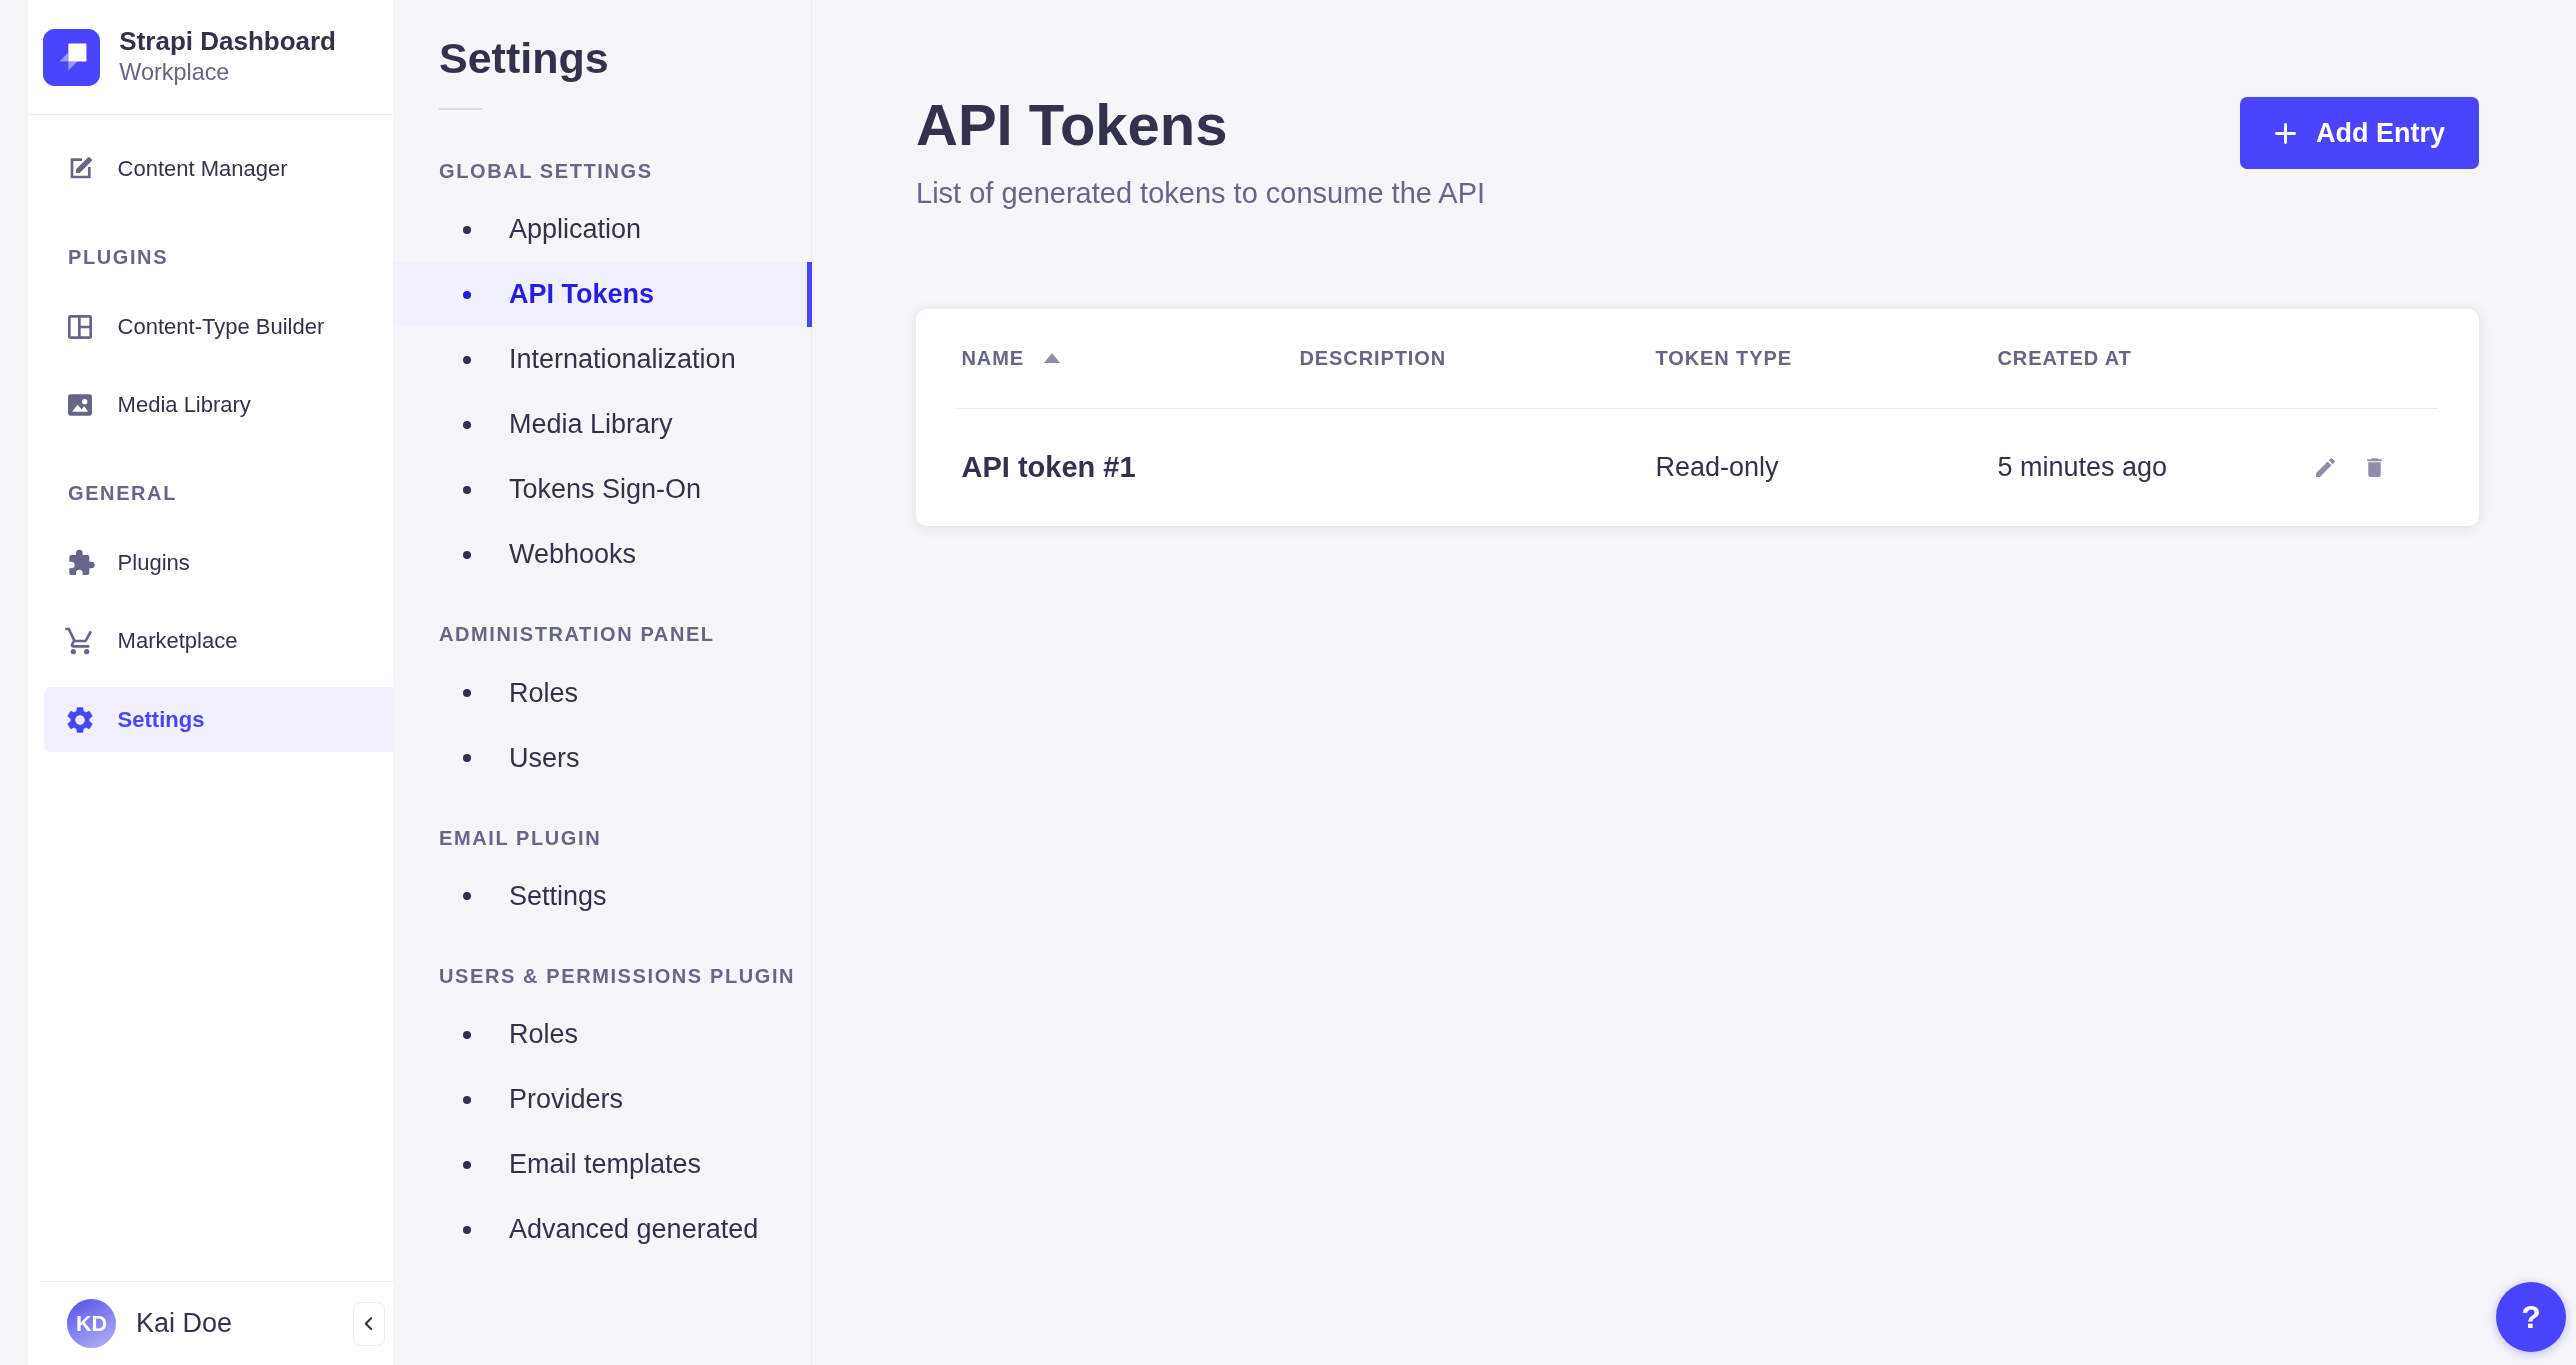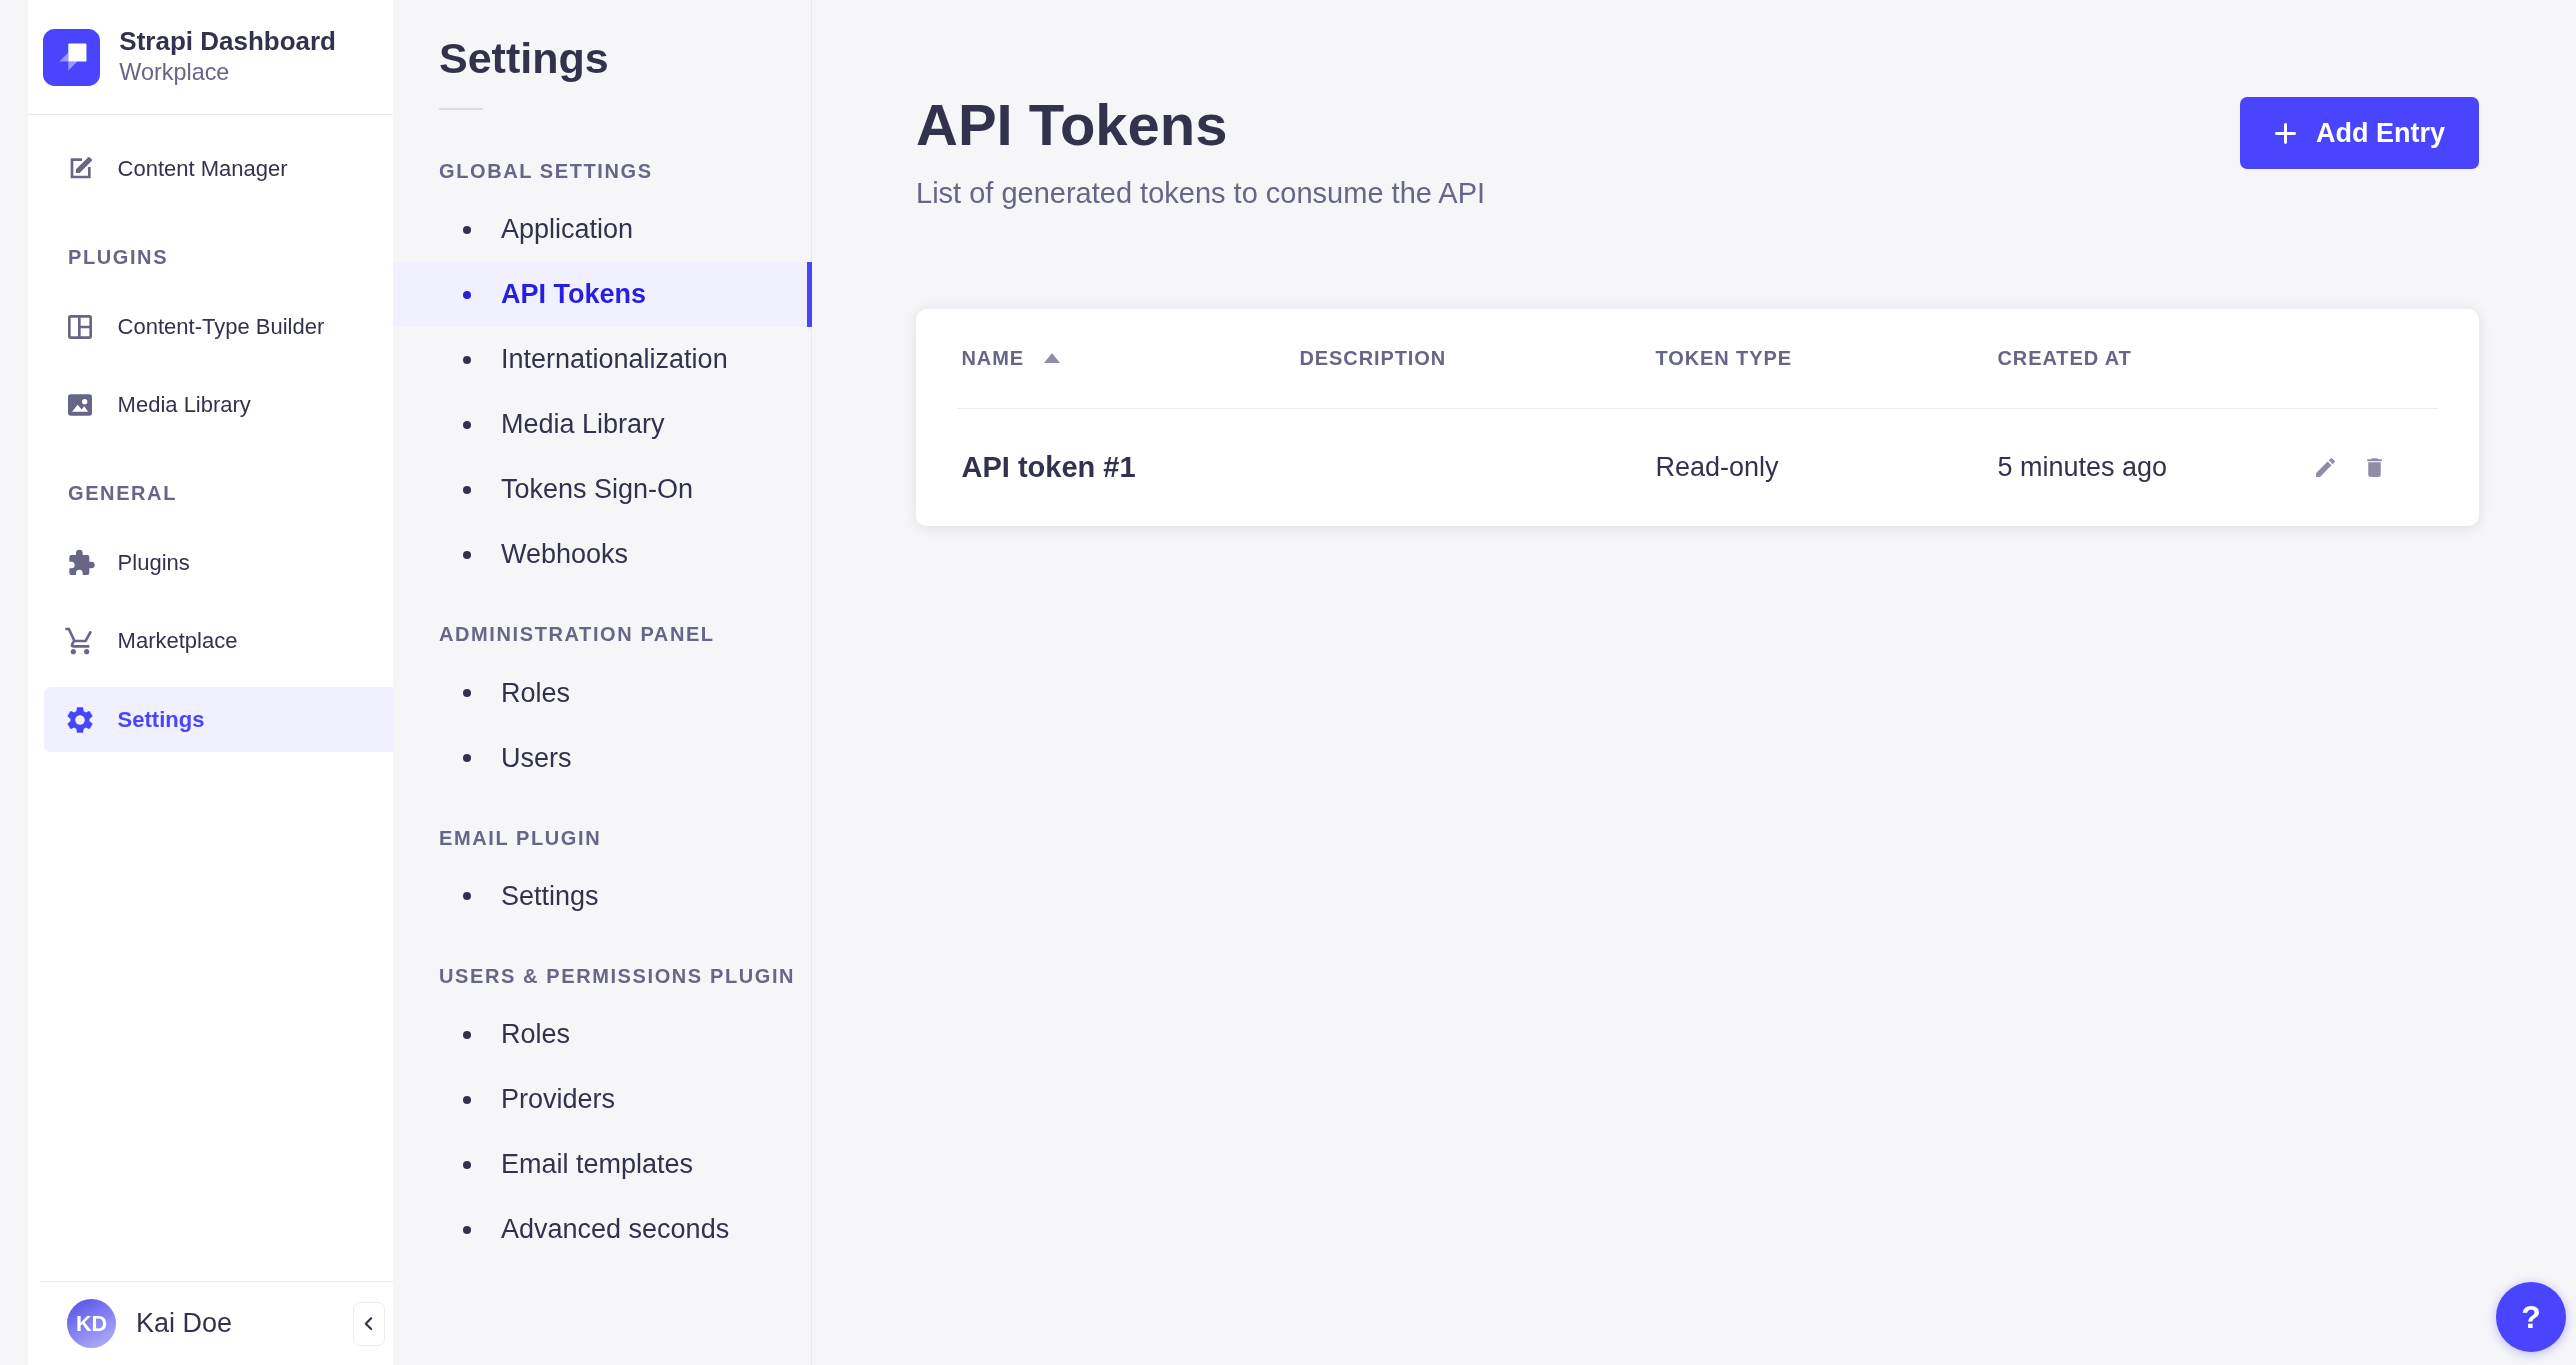--- a/index.html
+++ b/index.html
@@ -76,21 +76,21 @@
     font-size:20px; font-weight:bold; letter-spacing:1.6px; color:#666687;
   }
   .subnav-section-label.first { margin-top:50px; }
   .subnav-item {
     height:65px; display:flex; align-items:center; padding-left:70px;
     font-size:27px; color:#32324d; cursor:pointer; position:relative;
   }
   .subnav-item .dot {
     width:8px; height:8px; border-radius:50%; background:#32324d; flex:0 0 auto;
   }
-  .subnav-item .lbl { margin-left:30px; }
+  .subnav-item .lbl { margin-left:38px; }
   .subnav-item.active { background:#f0f0ff; color:#271fe0; font-weight:bold; }
   .subnav-item.active .dot { background:#271fe0; }
   .subnav-item.active .bar {
     position:absolute; right:-0.9px; top:0; bottom:0; width:5.4px; background:#4945ff;
   }
 
   
   .main {
     position:absolute; left:812px; top:0; right:0; bottom:0;
     background:#f6f6f9; padding:0 97px 0 104px;
@@ -294,21 +294,21 @@
   <div class="subnav-item">
     <span class="dot"></span>
     <span class="lbl">Providers</span>
   </div>
   <div class="subnav-item">
     <span class="dot"></span>
     <span class="lbl">Email templates</span>
   </div>
   <div class="subnav-item">
     <span class="dot"></span>
-    <span class="lbl">Advanced seconds</span>
+    <span class="lbl">Advanced generated</span>
   </div>
 </aside>
 
 <main class="main">
   <div class="page-header">
     <h1 class="page-title">API Tokens</h1>
     <div class="page-subtitle">List of generated tokens to consume the API</div>
     <button class="add-btn">
       <span style="display:flex;">
         <svg viewBox="0 0 24 24" width="29" height="29">

